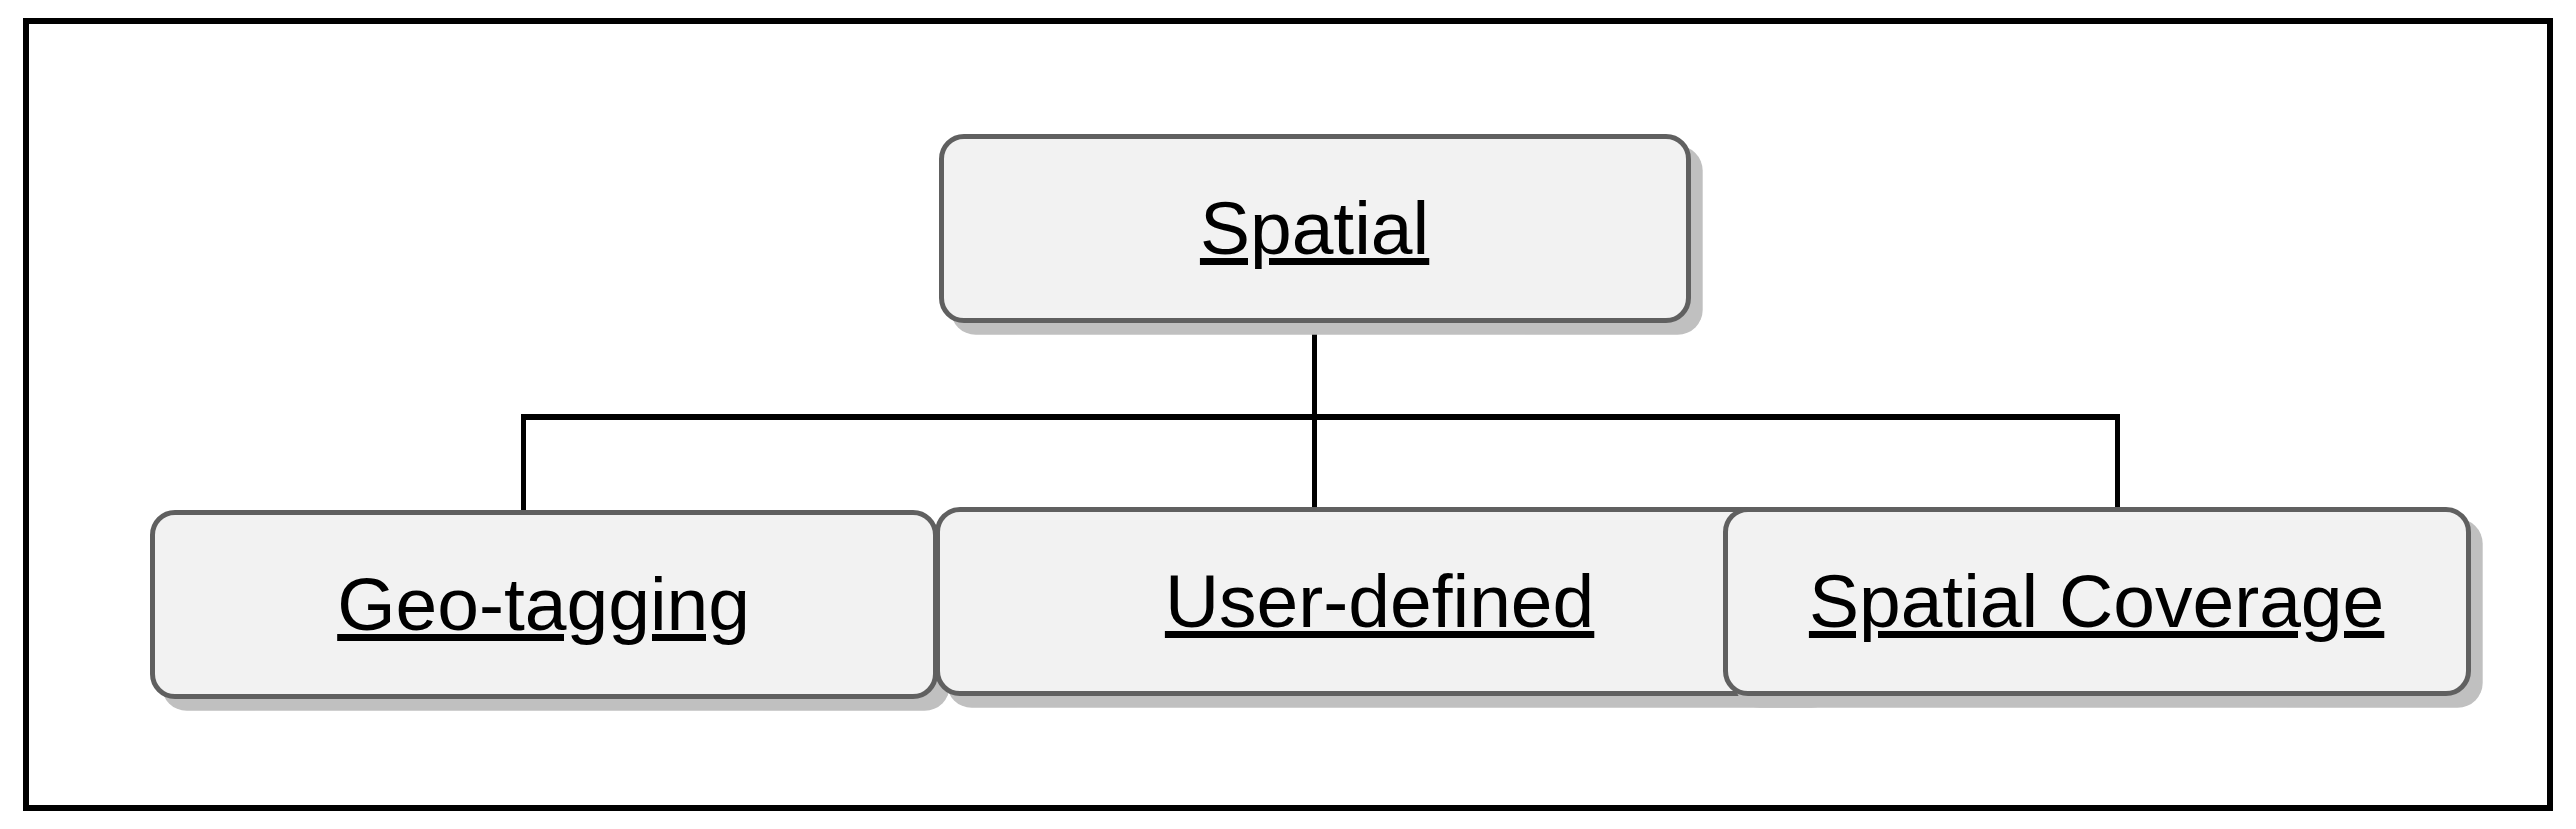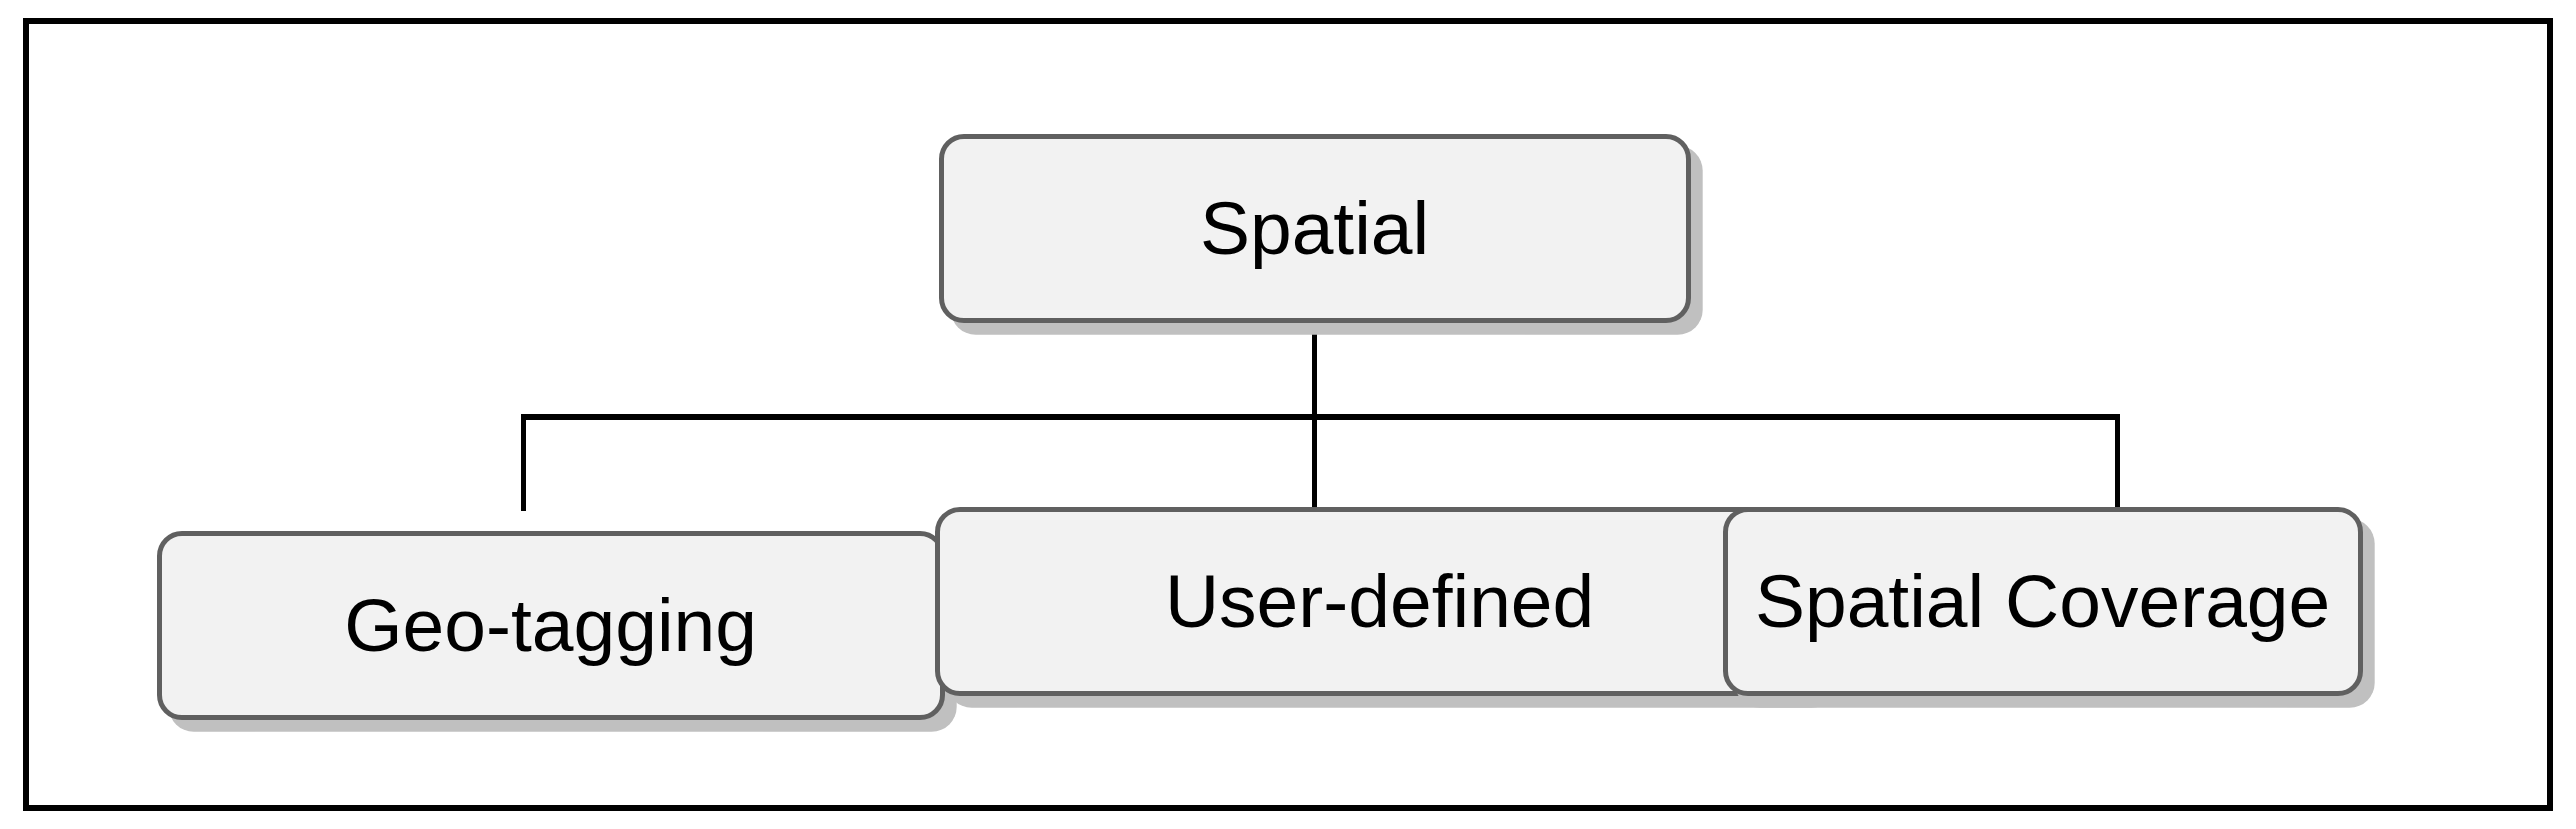--- a/index.html
+++ b/index.html
@@ -33,33 +33,34 @@
   }
   .node {
     position: absolute;
     background: var(--node-fill);
     border: 5px solid var(--node-border);
     border-radius: 25px;
     box-shadow: 11.7px 11.7px 0 0 var(--node-shadow);
     display: flex;
     align-items: center;
     justify-content: center;
+    text-decoration: underline;
   }
   .node .label {
     font-size: 75px;
     line-height: 1;
     color: var(--text);
     white-space: nowrap;
     letter-spacing: 0;
   }
   
   .node-root  { left: 910px; top: 110px; width: 752px; height: 189px; }
-  .node-c0    { left: 121px;  top: 507px; width: 788px; height: 189px; margin-left: 7px; }
+  .node-c0    { left: 121px;  top: 486px; width: 788px; height: 189px; }
   .node-c1    { left: 906px; top: 483px; width: 890px; height: 189px; }
-  .node-c2    { left: 1694px; top: 483px; width: 640px; height: 189px; }
+  .node-c2    { left: 1694px; top: 483px; width: 748px; height: 189px; }
   
   .line {
     position: absolute;
     background: var(--connector);
   }
   .line-stem       { left: 1283px; top: 297px; width: 5px;    height: 95px; }
   .line-horizontal { left: 492px;  top: 390px; width: 1599px; height: 5.8px;  }
   .line-drop-left  { left: 492px;  top: 393px; width: 5px;    height: 94px; }
   .line-drop-mid   { left: 1283px; top: 393px; width: 5px;    height: 94px; }
   .line-drop-right { left: 2086px; top: 393px; width: 5px;    height: 94px; }

